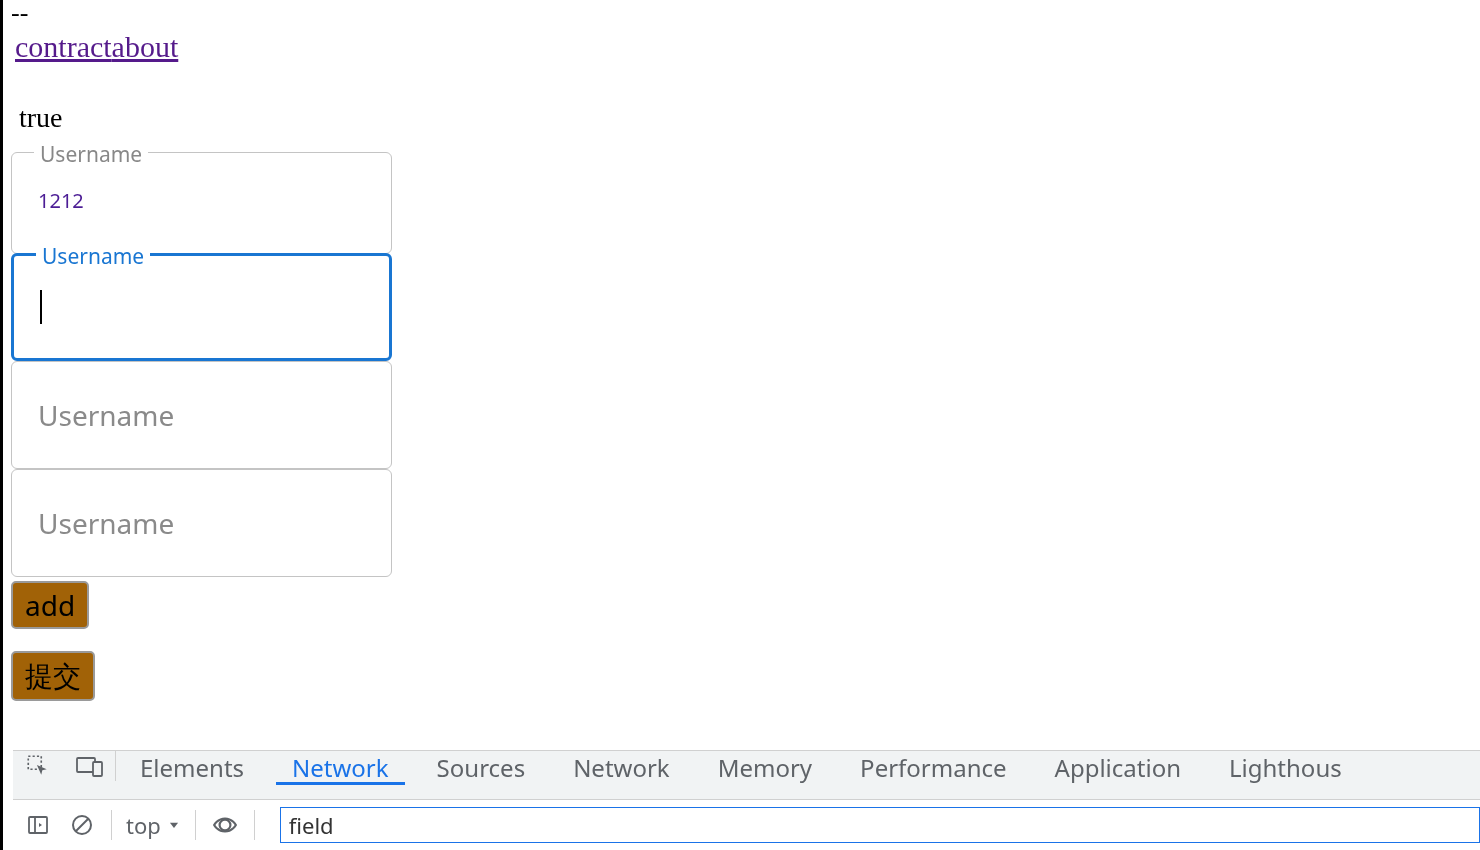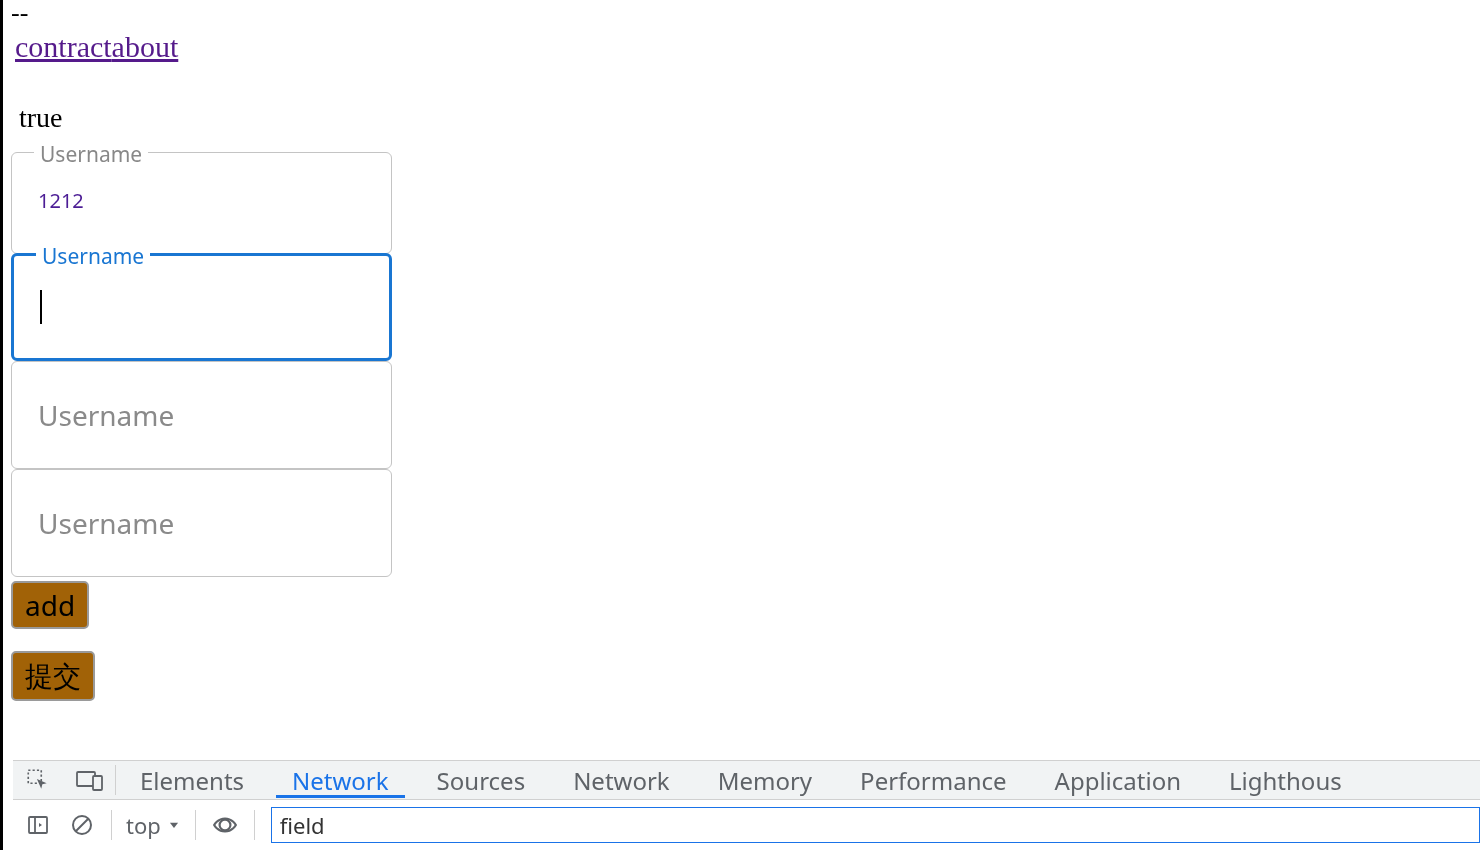--- a/index.html
+++ b/index.html
@@ -103,22 +103,22 @@
 
 .devtools {
   position: absolute;
   left: 10px;
   right: 0;
   bottom: 0;
   font-family: system-ui, -apple-system, "Segoe UI", Arial, sans-serif;
 }
 .dt-tabs {
   display: flex;
-  align-items: center;
-  height: 40px;
+  align-items: flex-start;
+  height: 50px;
   background: #f1f3f4;
   border-top: 1px solid #d0d0d0;
   border-bottom: 1px solid #d0d0d0;
 }
 .dt-icon-group {
   display: flex;
   align-items: center;
   padding: 0 10px;
   gap: 22px;
   border-right: 1px solid #d0d0d0;
@@ -156,21 +156,21 @@
 .dt-divider { width: 1px; height: 30px; background: #d0d0d0; }
 .dt-context {
   display: flex;
   align-items: center;
   font-size: 22px;
   color: #5f6368;
   gap: 6px;
 }
 .dt-filter {
   flex: 1;
-  margin-left: 2px;
+  margin-left: 11px;
 }
 .dt-filter input {
   width: 100%;
   height: 36px;
   border: 1px solid #1a73e8;
   outline: none;
   font-size: 22px;
   padding: 2px 8px;
   color: #333;
   font-family: inherit;

